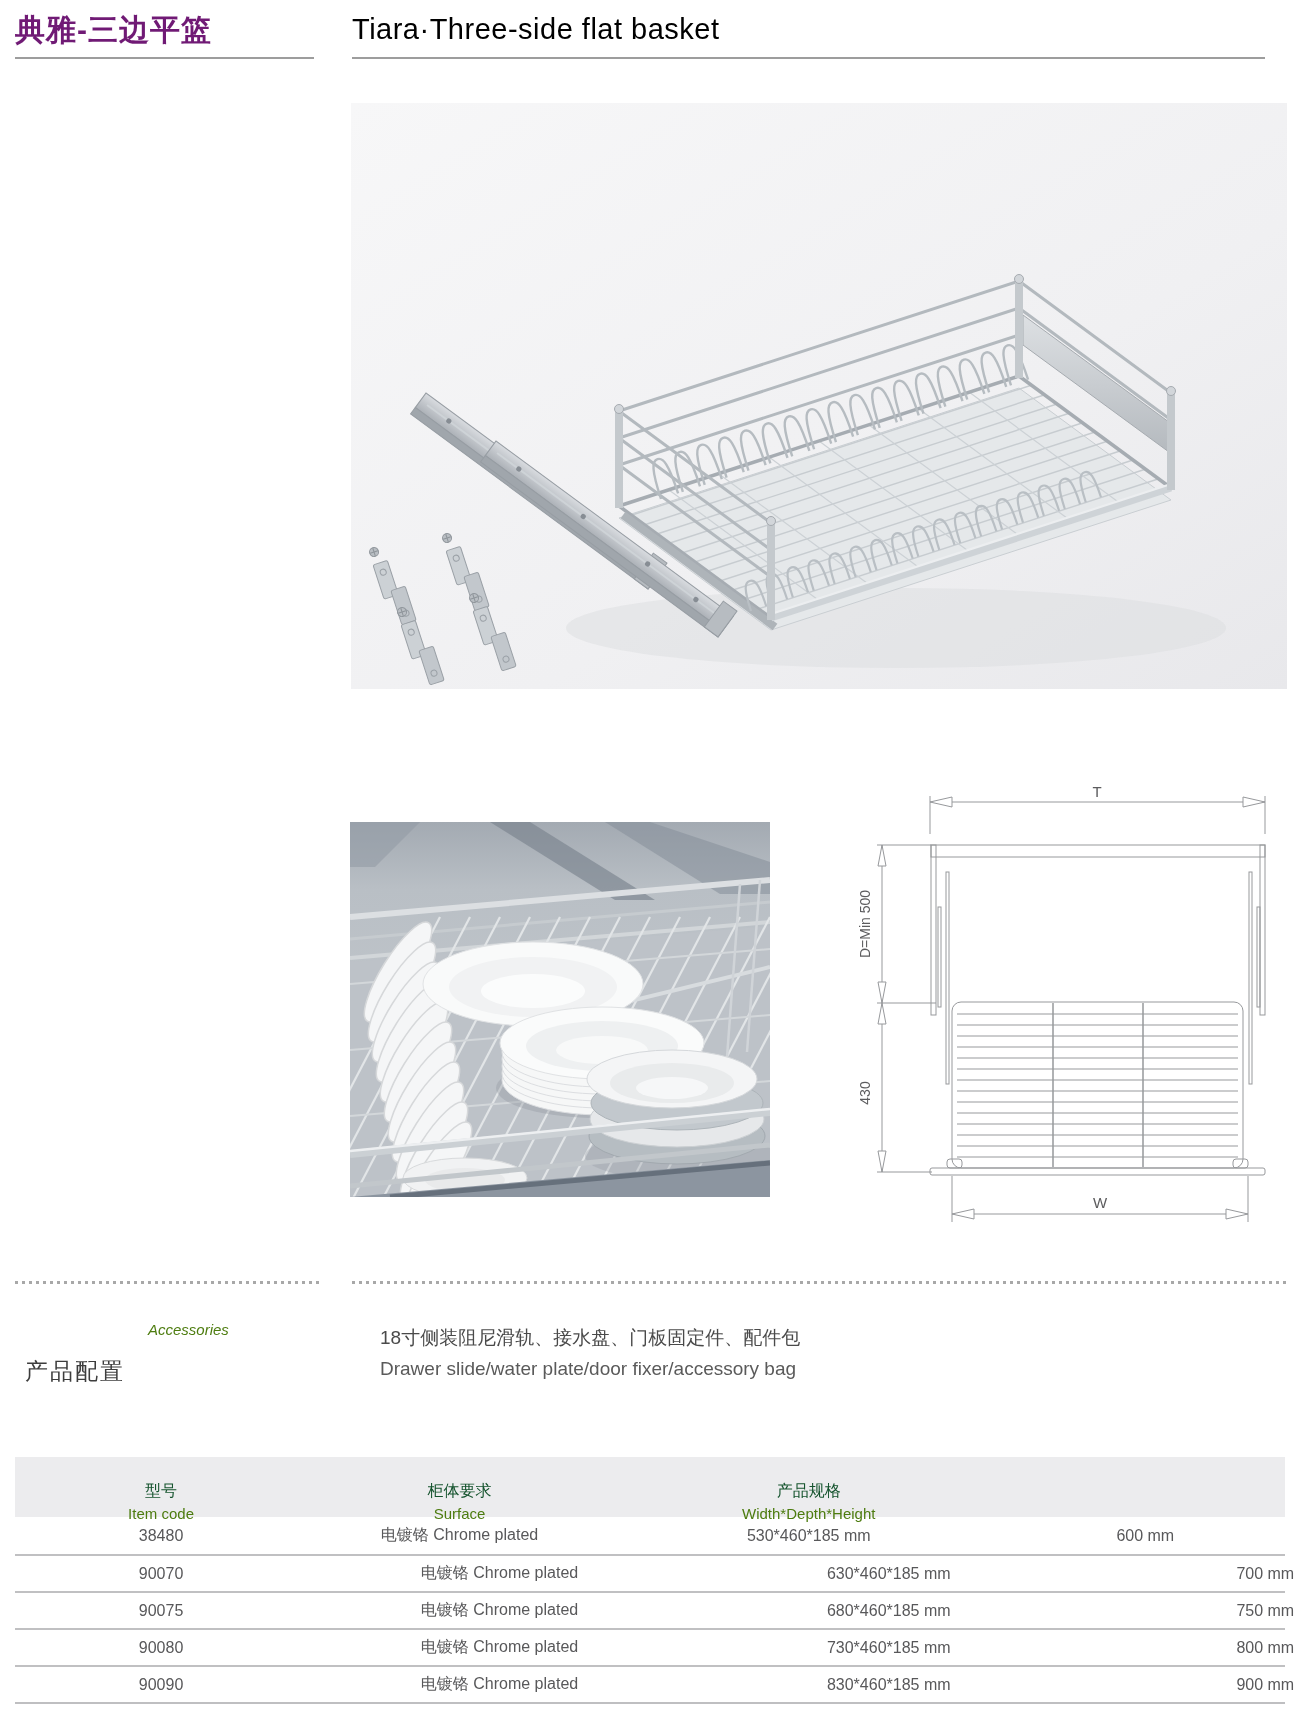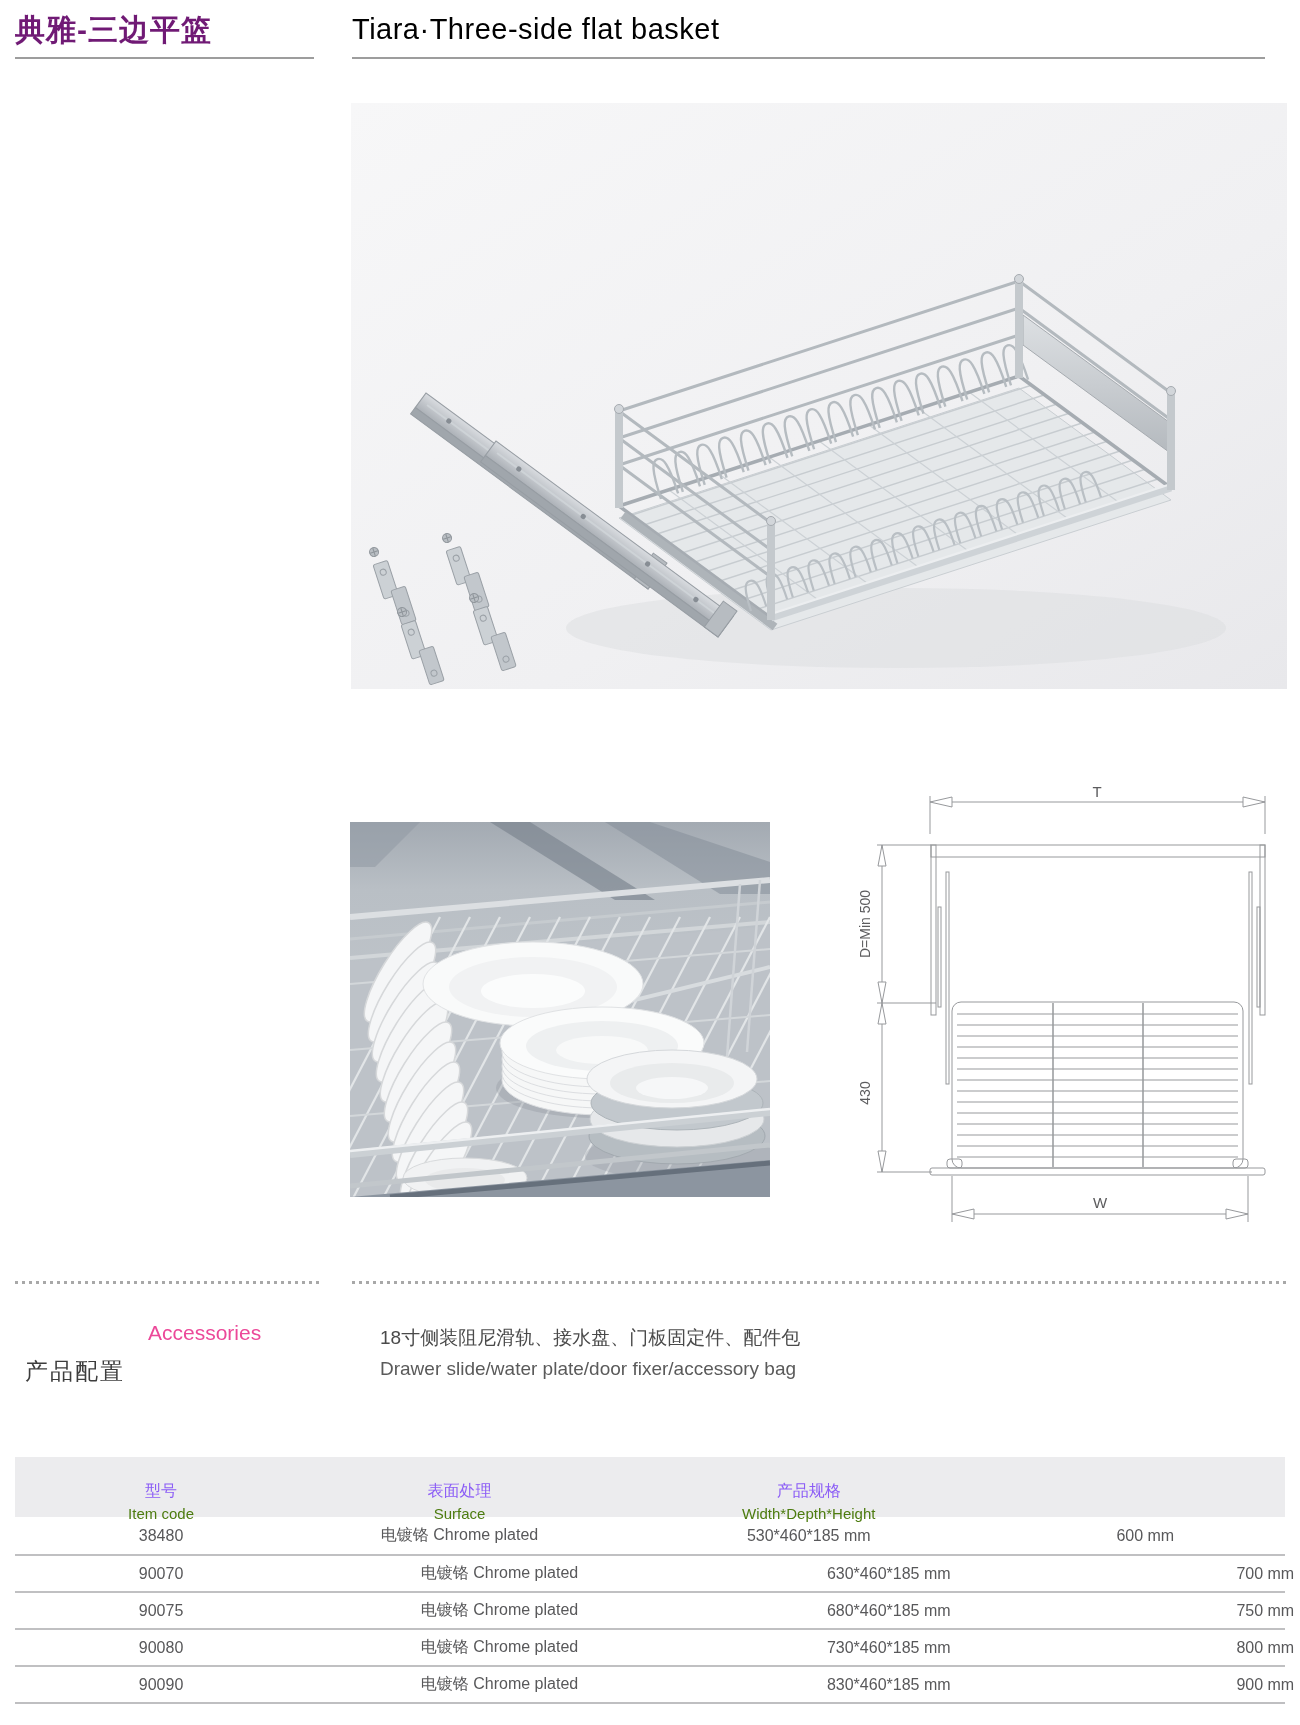--- a/index.html
+++ b/index.html
@@ -18,29 +18,29 @@
 .main-photo { position:absolute; left:351px; top:103px; width:936px; height:586px; }
 .dishes-photo { position:absolute; left:350px; top:822px; width:420px; height:375px; }
 .tech-drawing { position:absolute; left:780px; top:700px; }
 
 
 .dotted { position:absolute; top:1281px; height:3px;
   background-image:repeating-linear-gradient(90deg,#a8a8a8 0 3px,transparent 3px 7px); }
 .dotted-left { left:15px; width:305px; }
 .dotted-right { left:352px; width:938px; }
 .acc-label-zh { position:absolute; left:25px; top:1356px; font-size:23px; color:#3d3d3d; letter-spacing:2px; white-space:nowrap; }
-.acc-label-en { position:absolute; left:148px; top:1321px; font-size:21px; color:#ec4899; white-space:nowrap; }
+.acc-label-en { position:absolute; left:148px; top:1321px; font-size:15px; color:#4d7c0f; white-space:nowrap;font-style:italic; }
 .acc-desc-zh { position:absolute; left:380px; top:1325px; font-size:19px; color:#4a4a4a; white-space:nowrap; }
 .acc-desc-en { position:absolute; left:380px; top:1358px; font-size:19px; color:#5a5a5a; white-space:nowrap; }
 
 
 .spec-table { position:absolute; left:15px; top:1457px; width:1270px; color:#58585a; border-bottom:2px solid #bfbfc1; }
 .t-head { display:grid; grid-template-columns:23% 24% 31% 22%; background:#ececee; height:60px; align-content:center; text-align:center; }
 .t-col { display:flex; flex-direction:column; justify-content:center; }
-.t-zh { font-size:16px; color:#8b5cf6;margin-top:29px; }
+.t-zh { font-size:16px; color:#14532d;margin-top:29px; }
 .t-en { font-size:15px; color:#4d7c0f; margin-top:3px; }
 .t-row { display:grid; grid-template-columns:23% 24% 31% 22%; height:37px; align-items:center; text-align:center; font-size:16px; }
 .t-row + .t-row { border-top:2px solid #c0c0c2;gap:40px; }
 </style>
 </head>
 <body>
 
 <div class="page">
 
   <div class="title-zh">典雅-三边平篮</div>
@@ -330,21 +330,21 @@
   <div class="acc-desc-zh">18寸侧装阻尼滑轨、接水盘、门板固定件、配件包</div>
   <div class="acc-desc-en">Drawer slide/water plate/door fixer/accessory bag</div>
 
   <div class="spec-table">
     <div class="t-head">
       <div class="t-col">
         <div class="t-zh">型号</div>
         <div class="t-en">Item code</div>
       </div>
       <div class="t-col">
-        <div class="t-zh">表面处理</div>
+        <div class="t-zh">柜体要求</div>
         <div class="t-en">Surface</div>
       </div>
       <div class="t-col">
         <div class="t-zh">产品规格</div>
         <div class="t-en">Width*Depth*Height</div>
       </div>
     </div>
     <div class="t-row">
       <div>38480</div>
       <div>电镀铬 Chrome plated</div>

